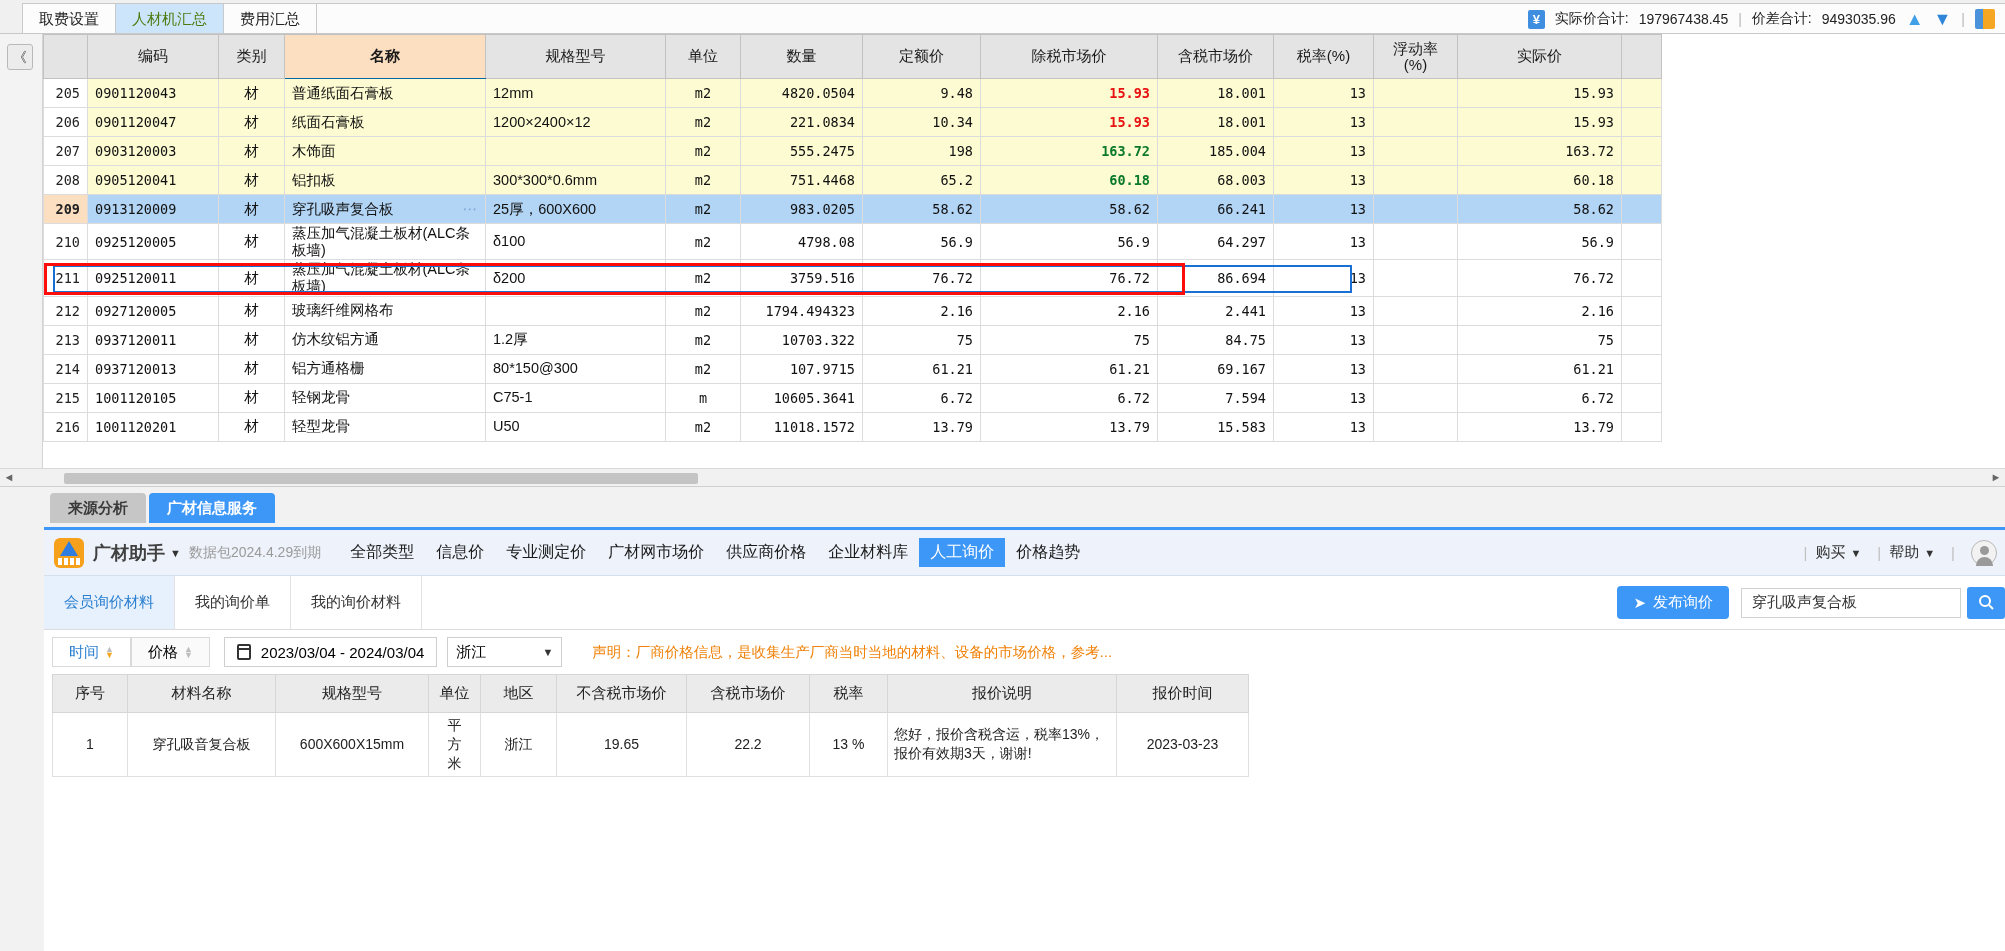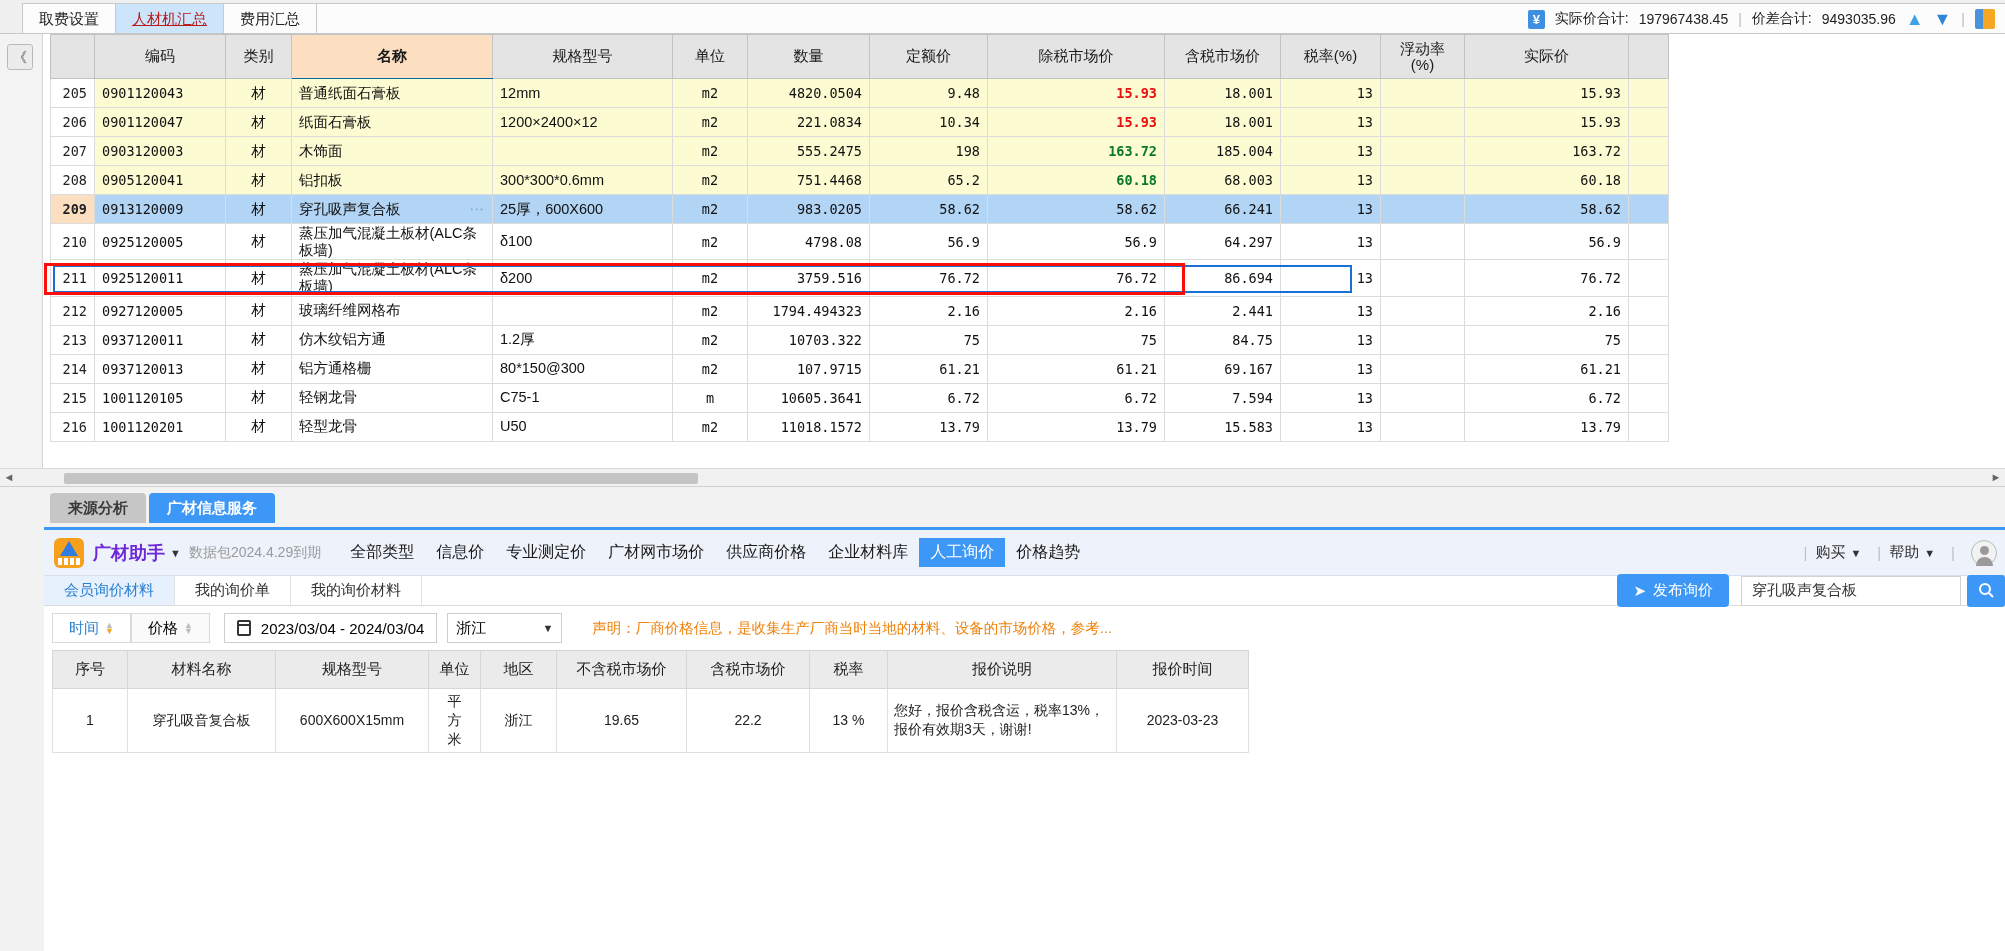--- a/index.html
+++ b/index.html
@@ -29,21 +29,21 @@
     padding: 0 16px;
     font-size: 15px;
     color: #222;
     background: #fcfcfc;
     border: 1px solid #c9c9c9;
     border-bottom: none;
     margin-right: -1px;
     white-space: nowrap;
     cursor: default;
   }
-  .ttab.active { background: #cde5fb; color: #b91c1c; text-decoration: underline; }
+  .ttab.active { background: #cde5fb; color: #4d7c0f; }
   .topbar .fill { flex: 1; height: 30px; background: #fcfcfc; border: 1px solid #c9c9c9; border-bottom: none; border-right: none; }
   .topsum {
     display: flex; align-items: center; gap: 10px;
     padding: 0 10px 0 10px; height: 30px;
     font-size: 14px; color: #222; white-space: nowrap;
   }
   .yenicon {
     display:inline-block; width: 17px; height: 19px; background: #3f8ee0;
     color: #fff; font-size: 13px; line-height: 19px; text-align: center;
     border-radius: 2px; font-weight: bold;
@@ -64,21 +64,21 @@
     background: #f3f3f3; border-right: 1px solid #d4d4d4;
   }
   .collapse-btn {
     position: absolute; left: 7px; top: 10px;
     width: 26px; height: 26px;
     background: #ececec; border: 1px solid #b9b9b9; border-radius: 3px;
     font-size: 14px; color: #444; text-align: center; line-height: 24px;
     cursor: pointer;
   }
   table.grid {
-    position: absolute; left: 50px; top: 0;
+    position: absolute; left: 43px; top: 0;
     border-collapse: collapse;
     table-layout: fixed;
     font-size: 14.5px;
     color: #111;
   }
   table.grid th {
     background: #e4e4e4;
     border: 1px solid #c2c2c2;
     height: 44px;
     font-weight: normal;
@@ -183,40 +183,40 @@
   }
   .logo:before {
     content:""; position:absolute; left: 6px; top: 3px;
     width: 0; height: 0; border-left: 9px solid transparent;
     border-right: 9px solid transparent; border-bottom: 15px solid #2f7de0;
   }
   .logo:after {
     content:""; position:absolute; left: 4px; bottom: 3px; width: 22px; height: 7px;
     background: repeating-linear-gradient(90deg,#fff 0 4px,#f7a01c 4px 6px);
   }
-  .brand { font-size: 18px; font-weight: bold; color: #6d28d9; white-space: nowrap; }
+  .brand { font-size: 18px; font-weight: bold; color: #404040; white-space: nowrap; }
   .caret { font-size: 11px; color: #333; margin: 0 8px 0 5px; }
   .expire { font-size: 14px; color: #9a9a9a; white-space: nowrap; margin-right: 18px; }
   .gcnav { display: flex; align-items: center; gap: 0; }
   .gcnav .item {
     font-size: 16px; color: #1b1b1b; padding: 4px 11px;
     white-space: nowrap; cursor: pointer;
   }
   .gcnav .item.active { background: #3d97f7; color: #fff; }
   .gcright { margin-left: auto; display: flex; align-items: center; gap: 0; padding-right: 8px; font-size: 15px; color:#333;}
   .gcright .vr { color: #c0c0c0; margin: 0 8px; }
   .avatar {
     width: 26px; height: 26px; border-radius: 50%;
     border: 1px solid #b8b8b8; background: #f2f2f2; margin-left: 8px;
     position: relative; flex: none;
   }
   .avatar:before { content:""; position:absolute; left:8px; top:5px; width:9px; height:9px; border-radius:50%; background:#9a9a9a; }
   .avatar:after  { content:""; position:absolute; left:4px; top:16px; width:17px; height:9px; border-radius:9px 9px 0 0; background:#9a9a9a; }
 
-  .subtabs { display: flex; align-items: stretch; height: 30px; border-bottom: 1px solid #dcdcdc; background: #fff; }
+  .subtabs { display: flex; align-items: stretch; height: 54px; border-bottom: 1px solid #dcdcdc; background: #fff; }
   .stab {
     display:flex; align-items:center; padding: 0 20px; font-size: 15px; color: #333;
     border-right: 1px solid #e2e2e2; white-space: nowrap; cursor: pointer;
   }
   .stab.active { background: #e6f1fd; color: #2b7fd0; }
   .stabfill { flex: 1; display:flex; align-items:center; justify-content:flex-end; padding-right: 0; gap: 0; }
   .pubbtn {
     display:flex; align-items:center; gap:7px;
     background: #3d97f7; color:#fff; font-size: 15px;
     padding: 7px 16px; border-radius: 4px; cursor: pointer; white-space: nowrap;

